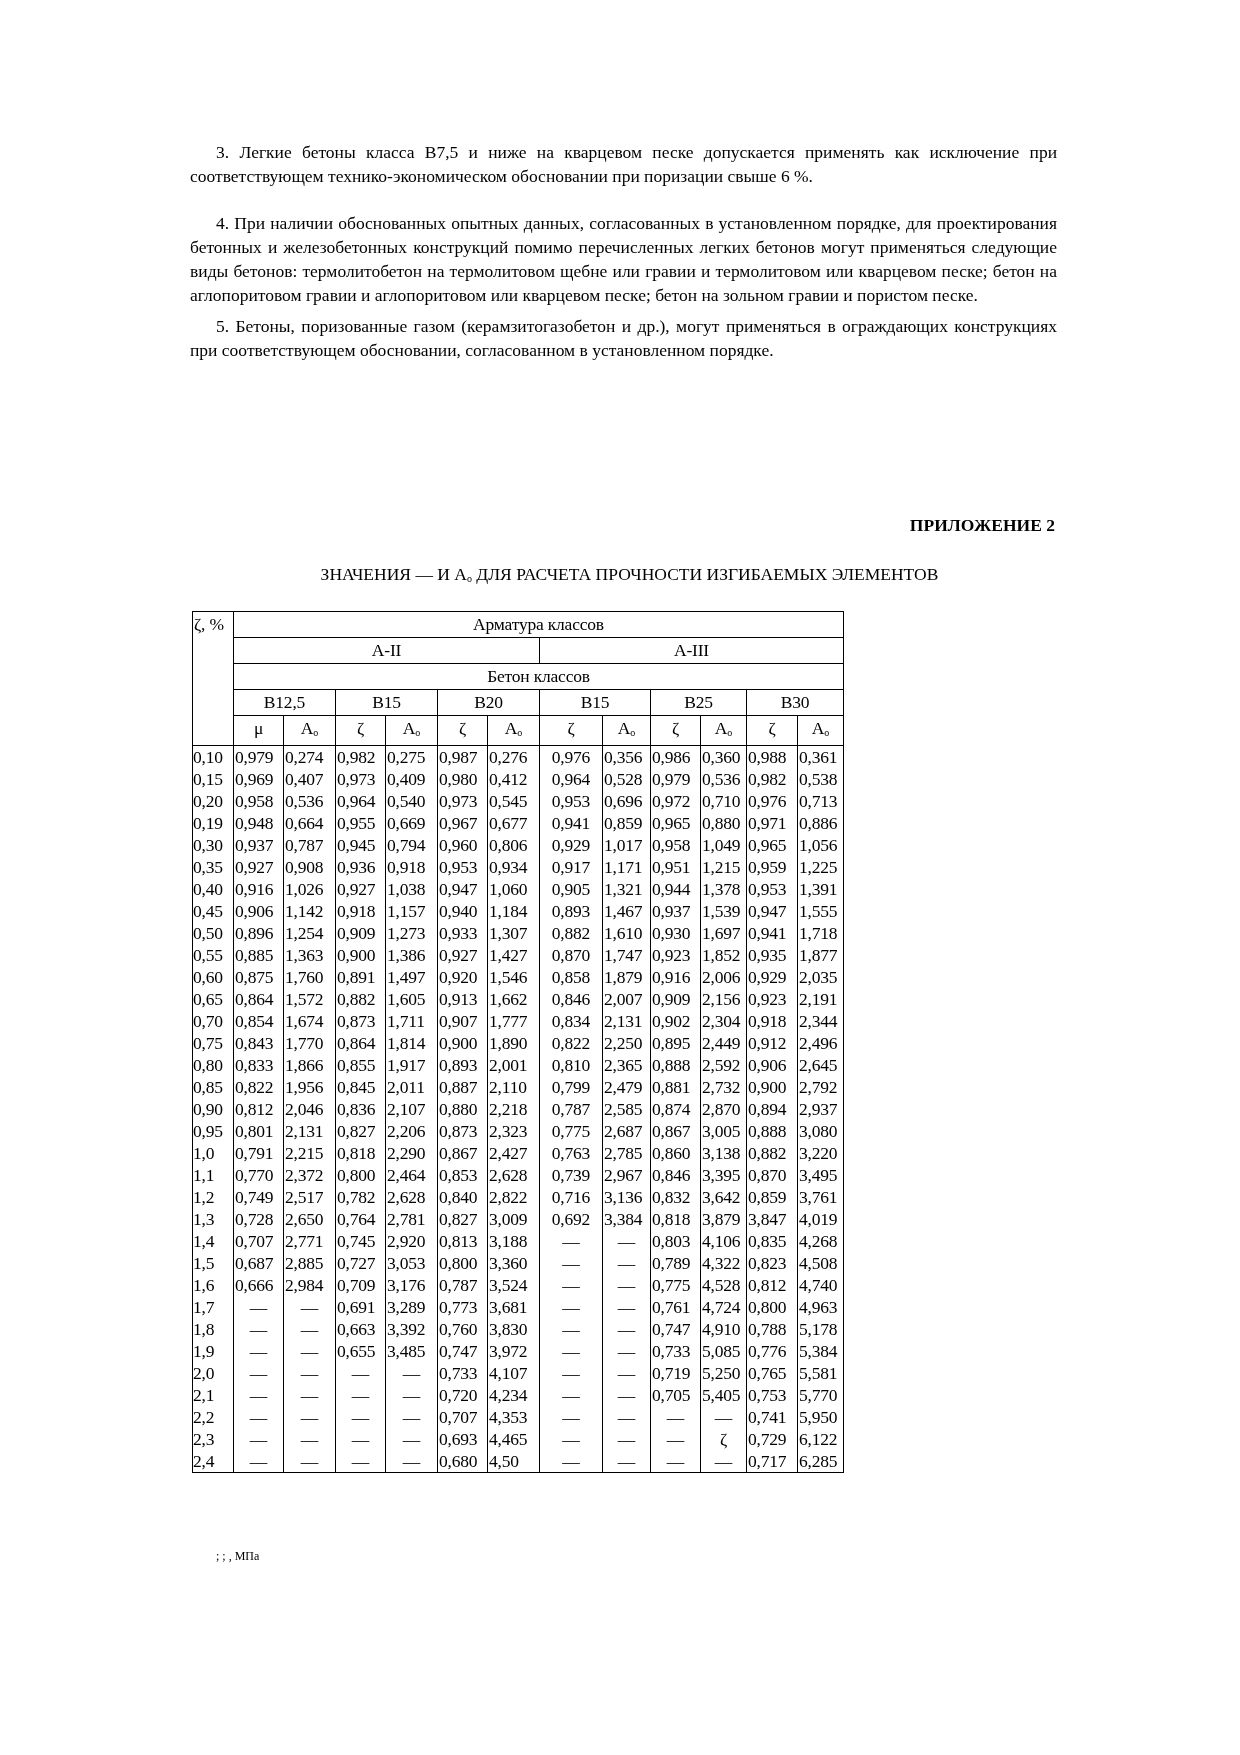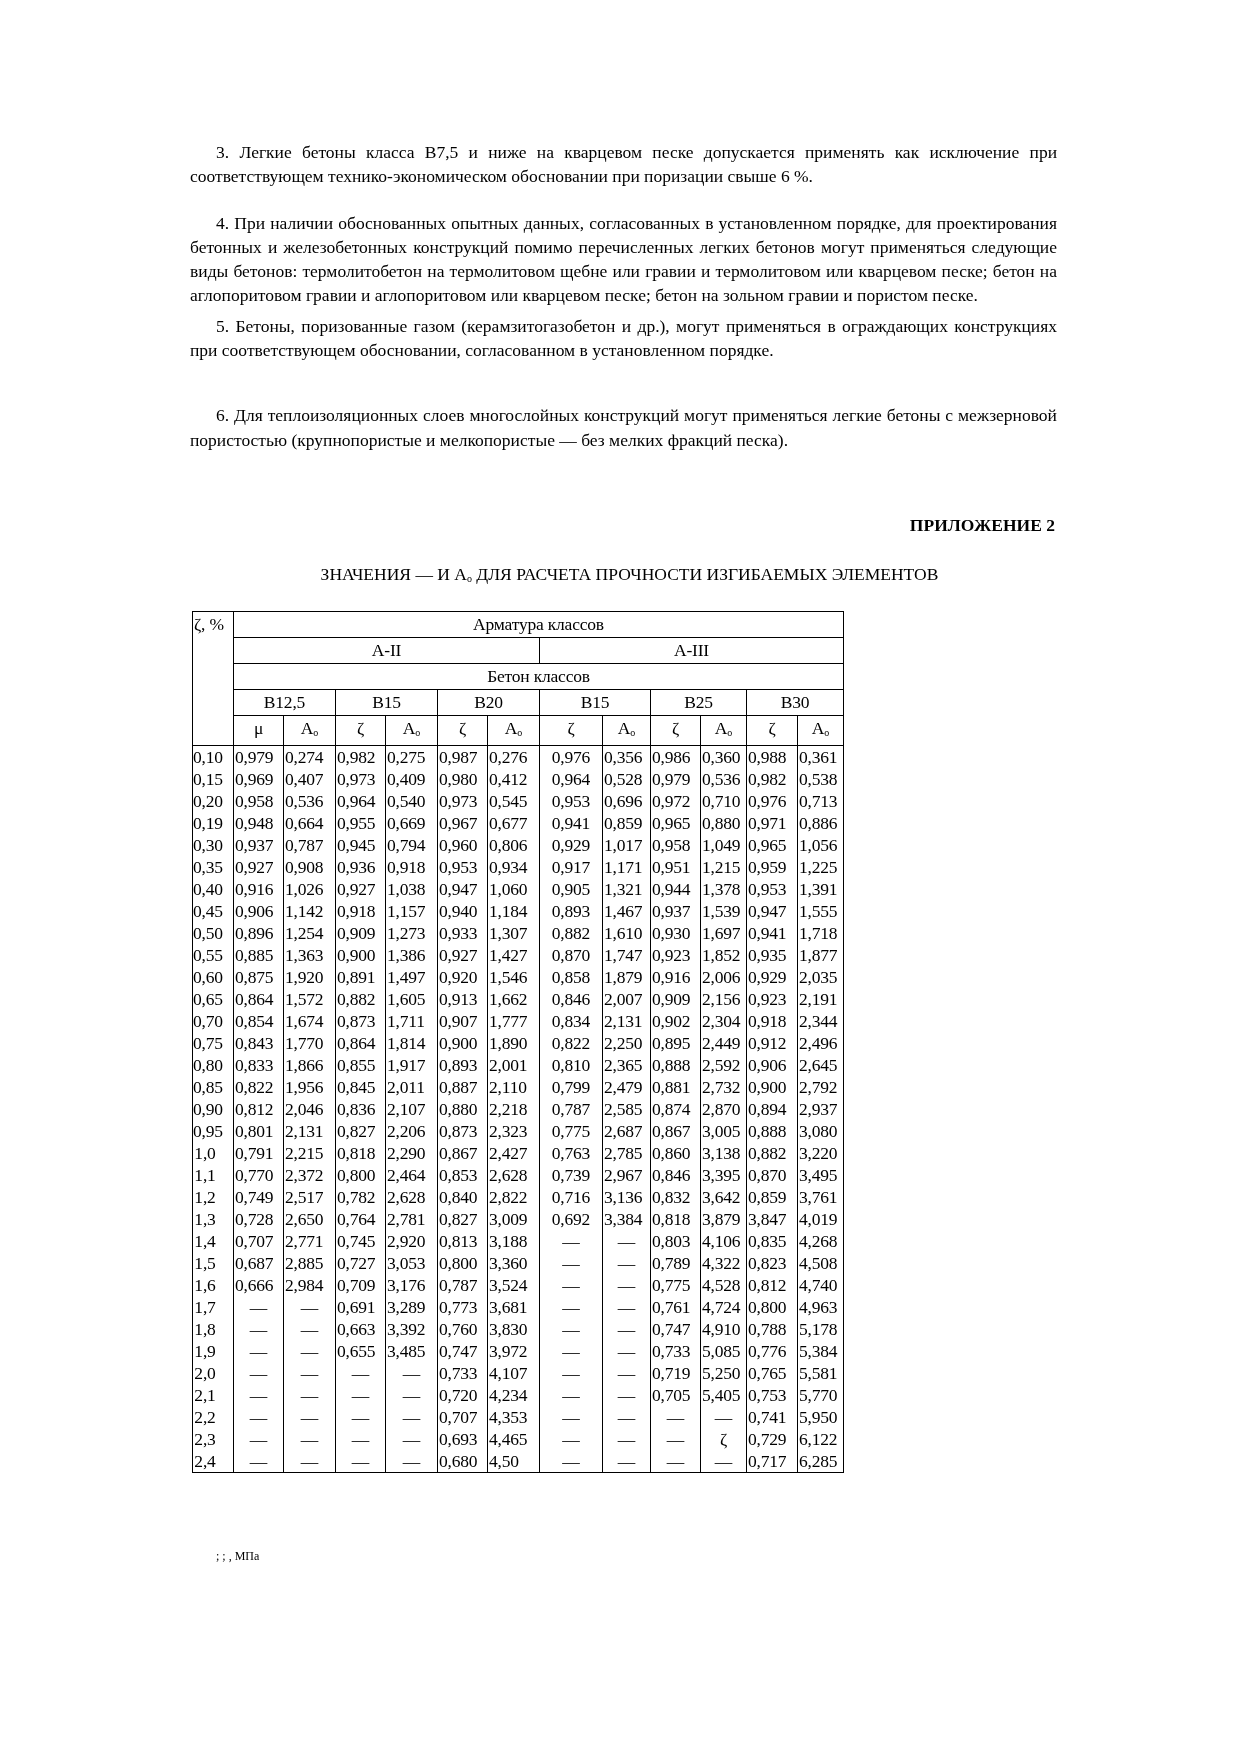--- a/index.html
+++ b/index.html
@@ -20,39 +20,38 @@
   table.data {
     position: absolute; left: 192px; top: 611px;
     border-collapse: collapse; font-size: 17.5px; table-layout: fixed;
     width: 651px;
   }
   table.data td {
     border: 1.5px solid #000; padding: 0; text-align: center; white-space: nowrap;
     overflow: hidden; height: 22px; line-height: 22px; letter-spacing: -0.2px;
   }
   table.data tr.hrow td { height: 25px; line-height: 25px; }
-  table.data td.zcol { text-align: center; padding-right: 16px; }
+  table.data td.zcol { text-align: left; padding-right: 16px; }
   table.data td.num { text-align: left; padding-left: 1px; }
   table.data td.numc { text-align: center; }
   table.data tbody tr td { border-top: none; border-bottom: none; }
   table.data tbody tr:first-child td { border-top: 1.5px solid #000; }
   table.data tbody tr:last-child td { border-bottom: 1.5px solid #000; }
   .corner { vertical-align: top; text-align: left !important; padding-left: 1px !important; }
   .sub { font-size: 10px; vertical-align: -2px; }
   .foot1 { position: absolute; left: 216px; top: 1549px; font-size: 12px; }
   .foot2 { position: absolute; left: 216px; top: 1574px; font-size: 17.5px; }
 </style>
 </head>
 <body>
 
 <div class="page">
   <div class="para" style="top:140px">3. Легкие бетоны класса В7,5 и ниже на кварцевом песке допускается применять как исключение при соответствующем технико-экономическом обосновании при поризации свыше 6 %.</div>
   <div class="para" style="top:211px">4. При наличии обоснованных опытных данных, согласованных в установленном порядке, для проектирования бетонных и железобетонных конструкций помимо перечисленных легких бетонов могут применяться следующие виды бетонов: термолитобетон на термолитовом щебне или гравии и термолитовом или кварцевом песке; бетон на аглопоритовом гравии и аглопоритовом или кварцевом песке; бетон на зольном гравии и пористом песке.</div>
   <div class="para" style="top:314px">5. Бетоны, поризованные газом (керамзитогазобетон и др.), могут применяться в ограждающих конструкциях при соответствующем обосновании, согласованном в установленном порядке.</div>
-  <div class="para" style="top:403px; line-height:25px;">6. Для теплоизоляционных слоев многослойных конструкций могут применяться легкие бетоны с межзерновой пористостью (крупнопористые и мелкопористые — без мелких фракций песка).</div>
 
   <div class="appendix">ПРИЛОЖЕНИЕ 2</div>
 
   <div class="table-title"><span>ЗНАЧЕНИЯ — И А</span><span class="sub">o</span><span> ДЛЯ РАСЧЕТА ПРОЧНОСТИ ИЗГИБАЕМЫХ ЭЛЕМЕНТОВ</span></div>
 
   <table class="data" id="values-table">
     <colgroup>
       <col style="width:41px">
         <col style="width:50px">
         <col style="width:52px">
@@ -249,21 +248,21 @@
           <td class="numc">0,870</td>
           <td class="num">1,747</td>
           <td class="num">0,923</td>
           <td class="num">1,852</td>
           <td class="num">0,935</td>
           <td class="num">1,877</td>
         </tr>
         <tr>
           <td class="zcol">0,60</td>
           <td class="num">0,875</td>
-          <td class="num">1,920</td>
+          <td class="num">1,760</td>
           <td class="num">0,891</td>
           <td class="num">1,497</td>
           <td class="num">0,920</td>
           <td class="num">1,546</td>
           <td class="numc">0,858</td>
           <td class="num">1,879</td>
           <td class="num">0,916</td>
           <td class="num">2,006</td>
           <td class="num">0,929</td>
           <td class="num">2,035</td>

